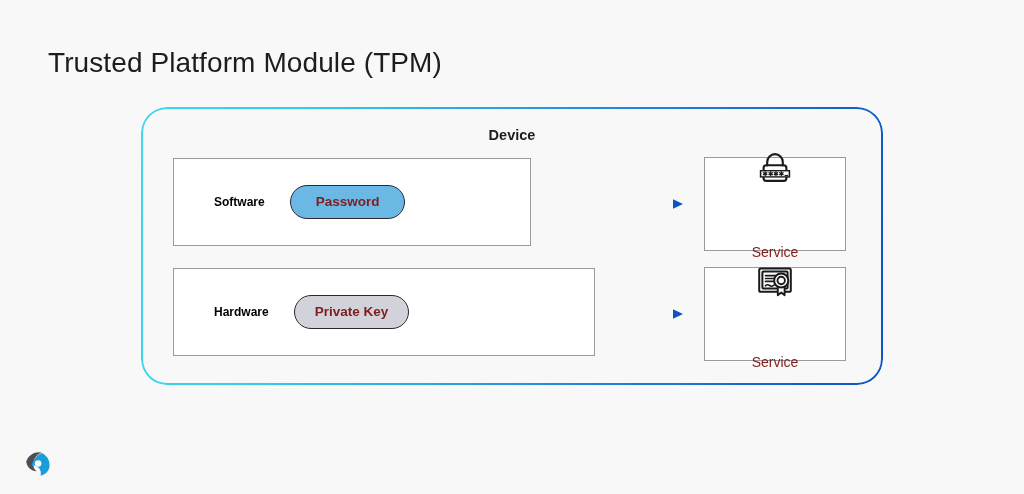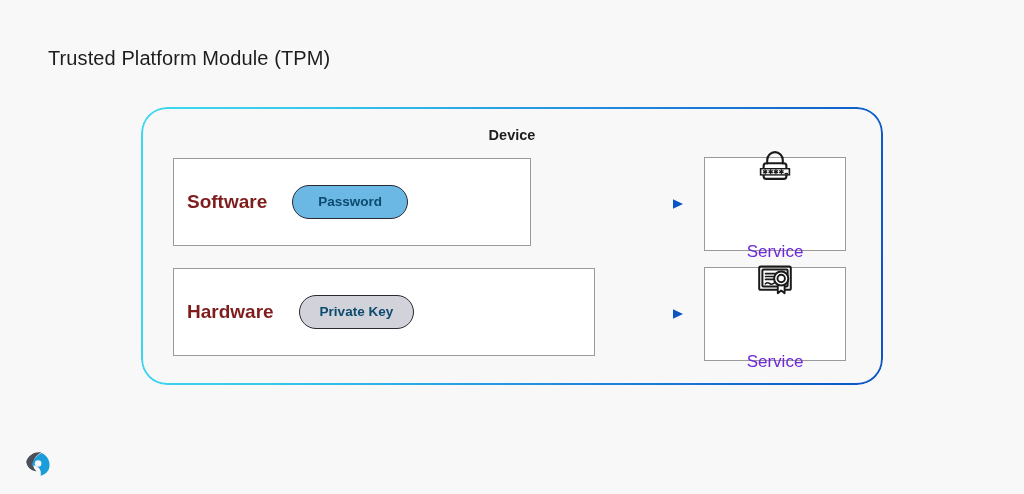--- a/index.html
+++ b/index.html
@@ -13,21 +13,21 @@
     font-family: "Liberation Sans", sans-serif;
     position: relative;
     overflow: hidden;
   }
 
   
   .page-title {
     position: absolute;
     left: 48px;
     top: 47px;
-    font-size: 20px;
+    font-size: 28px;
     color: #1d1d1f;
     letter-spacing: 0.1px;
     white-space: nowrap;
   }
 
   
   .device-container {
     position: absolute;
     left: 141px;
     top: 107px;
@@ -75,39 +75,39 @@
     background: #ffffff;
     border: 1px solid #9a9a9a;
     box-sizing: border-box;
     display: flex;
     align-items: center;
   }
   .layer-box.software { left: 32px;  top: 51px;  width: 358px; height: 88px; }
   .layer-box.hardware { left: 32px;  top: 161px; width: 422px; height: 88px; }
 
   .layer-label {
-    font-size: 19px;
+    font-size: 12px;
     font-weight: bold;
-    color: #7f1d1d;
-    margin-left: 13px;
+    color: #000000;
+    margin-left: 40px;
     white-space: nowrap;
   }
 
   .pill-group {
     display: flex;
     align-items: center;
     gap: 17px;
     margin-left: 25px;
   }
   .pill {
     border: 1px solid #2a2a33;
     border-radius: 999px;
     font-size: 13.5px;
     font-weight: bold;
-    color: #0c4a6e;
+    color: #7f1d1d;
     padding: 9px 20px;
     white-space: nowrap;
     line-height: 1;
     box-sizing: border-box;
   }
   .pill.password    { background: #6cb8e4; padding: 9px 25px; }
   .pill.tpm-chip    { background: #d4eaf7; }
   .pill.private-key { background: #d2d2da; }
 
   
@@ -131,22 +131,22 @@
     box-sizing: border-box;
     display: flex;
     flex-direction: column;
     align-items: center;
     justify-content: center;
     gap: 5px;
   }
   .service-box.top    { left: 704px; top: 157px; }
   .service-box.bottom { left: 704px; top: 267px; }
   .service-label {
-    font-size: 17px;
-    color: #6d28d9;
+    font-size: 14px;
+    color: #7f1d1d;
     margin-top: 48px;
   }
   .service-icon { line-height: 0; }
 
   
   .logo {
     position: absolute;
     left: 22px;
     top: 448px;
     width: 32px;

